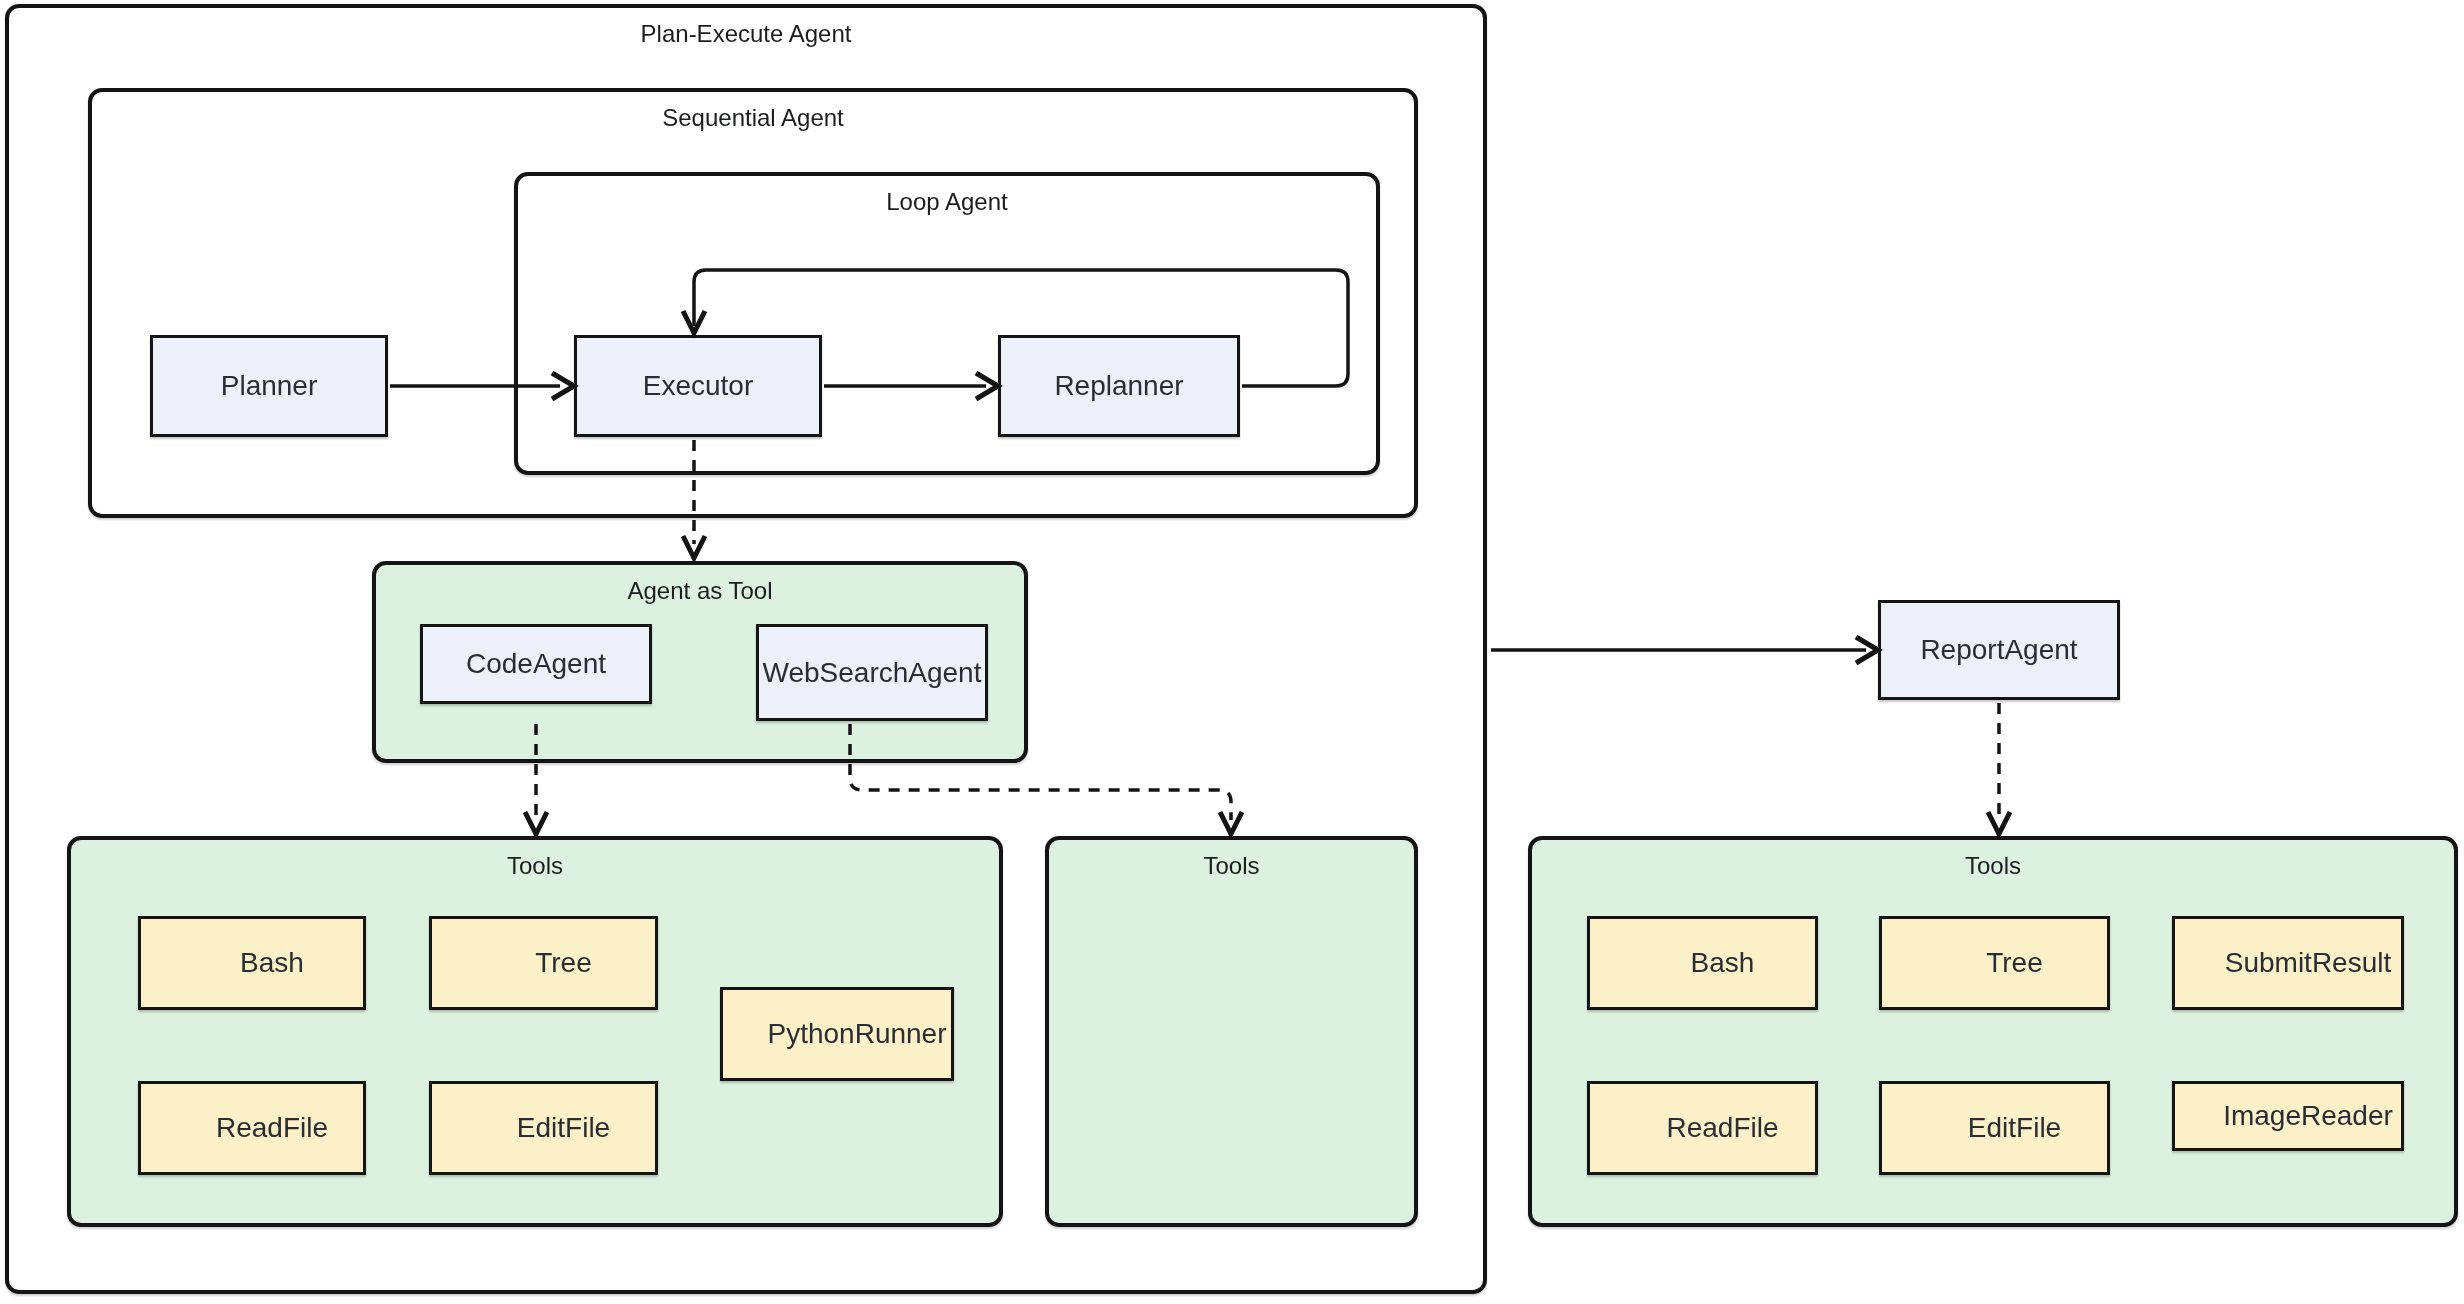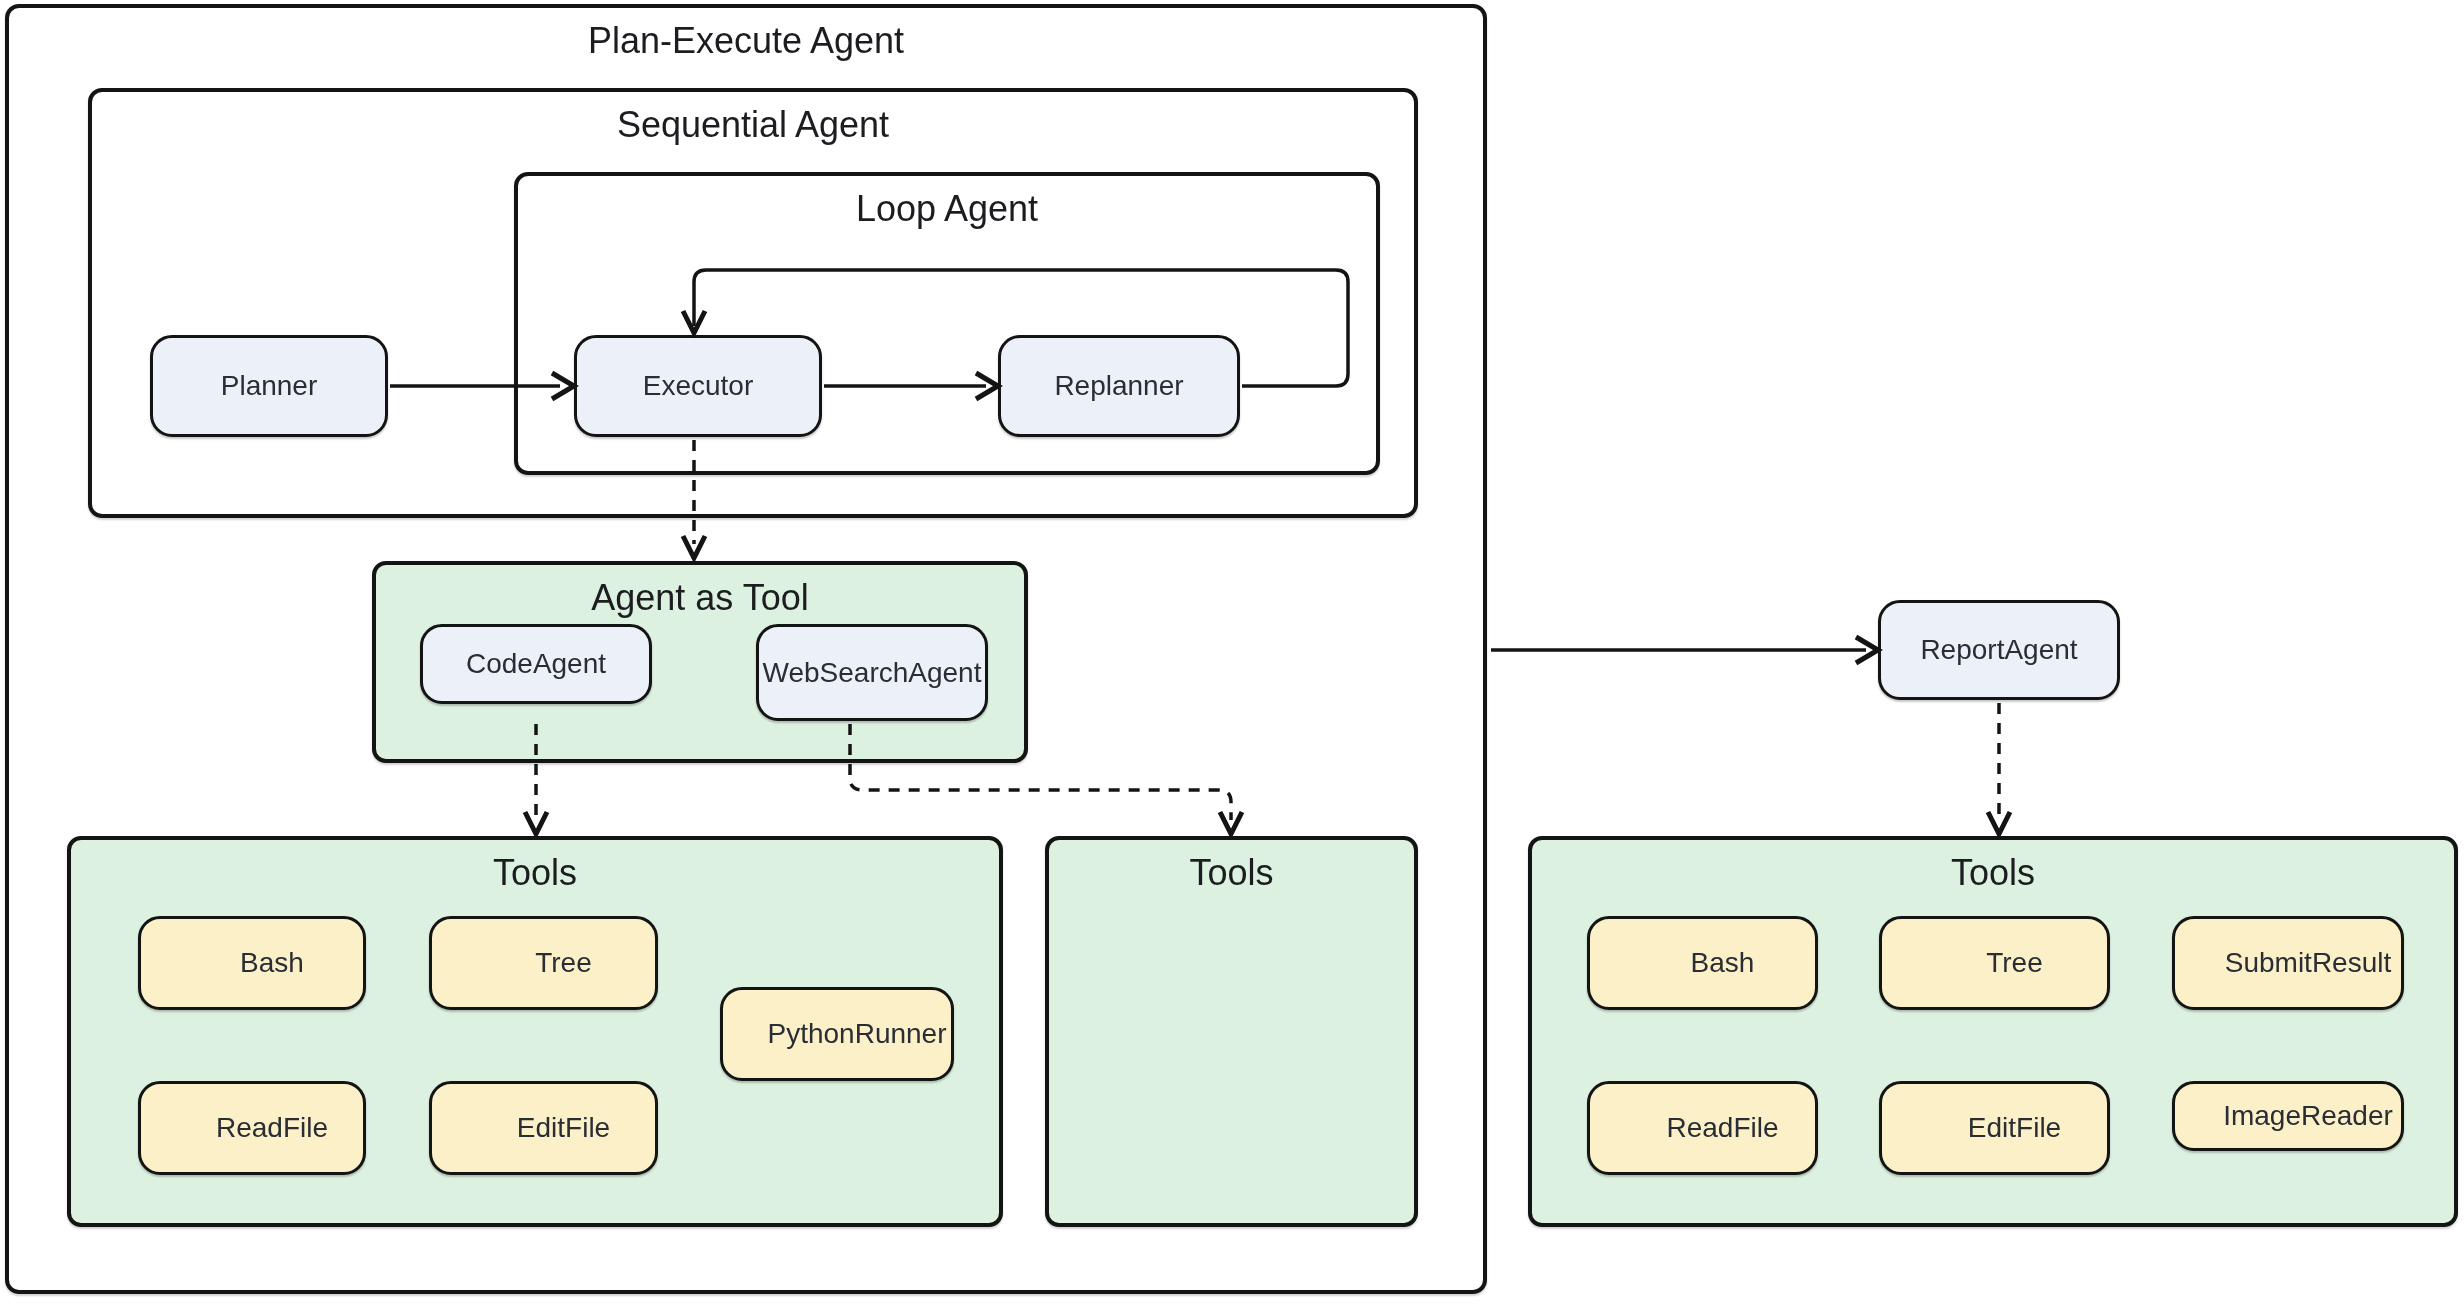--- a/index.html
+++ b/index.html
@@ -27,29 +27,29 @@
   }
   .group.green {
     background: var(--group-fill, #dcf1e0);
   }
   .group-title {
     position: absolute;
     top: 12px;
     left: 0;
     right: 0;
     text-align: center;
-    font-size: 36px;
+    font-size: 24px;
     color: #1c1d20;
     white-space: nowrap;
   }
   
   .node {
     position: absolute;
     border: 3px solid var(--border, #141414);
-    border-radius: 22px;
+    border-radius: 0;
     box-sizing: border-box;
     display: flex;
     align-items: center;
     justify-content: center;
     font-size: 28px;
     white-space: nowrap;
     box-shadow: 0 2px 2px rgba(0,0,0,0.22);
   }
   .node.agent { background: var(--agent-fill, #ecf1f9); }
   .node.tool  { background: var(--tool-fill, #fcf0c9); padding-left: 40px; }

